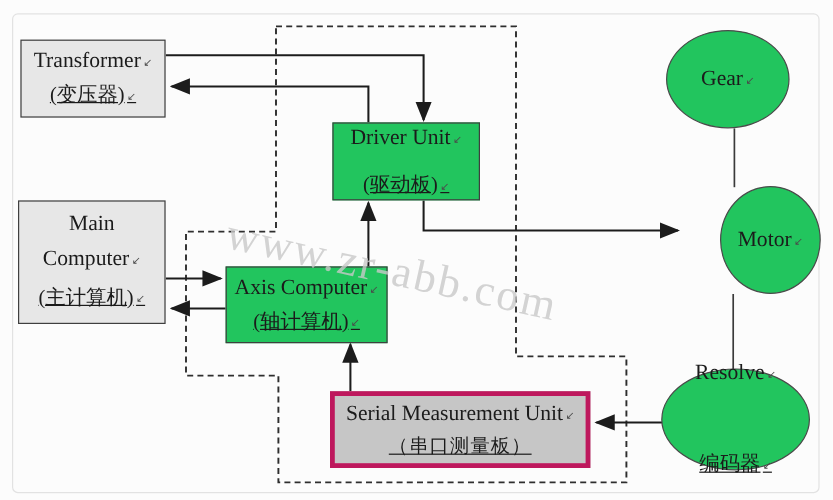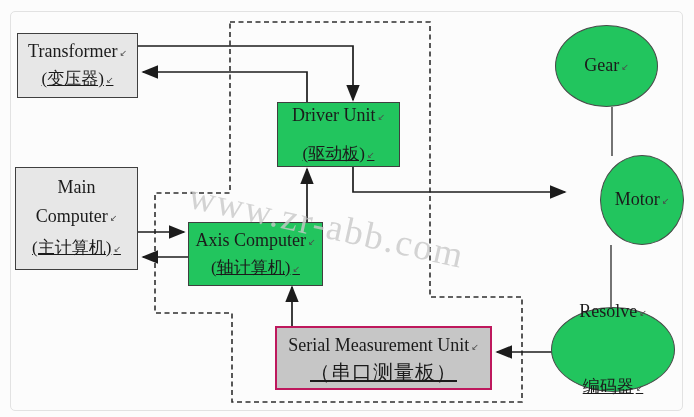--- a/index.html
+++ b/index.html
@@ -20,22 +20,22 @@
   .fill-gray{background:#e7e7e7;}
   .ln{font-size:18px;line-height:26px;white-space:nowrap;}
   .cn{font-size:17px;line-height:25px;text-decoration:underline;}
   .rm{font-size:9px;color:#4a4a4a;margin-left:2px;font-family:"DejaVu Sans",sans-serif;vertical-align:1px;}
   
   #transformer{left:17px;top:33px;width:121px;height:65px;}
   #main{left:15px;top:167px;width:123px;height:103px;}
   #main .ln{line-height:29px;}
   #axis{left:188px;top:222px;width:135px;height:64px;}
   #driver{left:277px;top:102px;width:123px;height:65px;gap:11px;}
-  #smu{left:275px;top:326px;width:217px;height:64px;background:#c6c6c6;border:2px solid #be185d;}
-  #smu .cn{letter-spacing:1px;font-size:20px;}
+  #smu{left:275px;top:326px;width:217px;height:64px;background:#c6c6c6;border:4px solid #be185d;}
+  #smu .cn{letter-spacing:1px;font-size:16px;}
   #gear{left:555px;top:25px;width:103px;height:82px;}
   #motor{left:600px;top:155px;width:84px;height:90px;}
   #resolve{left:551px;top:307px;width:124px;height:85px;gap:48px;}
   #watermark{
     position:absolute;left:194px;top:174px;z-index:3;
     font-size:37px;letter-spacing:2px;color:#c9c9c9;opacity:.8;
     transform:rotate(12.5deg);transform-origin:left top;white-space:nowrap;
     pointer-events:none;
   }
 </style>

